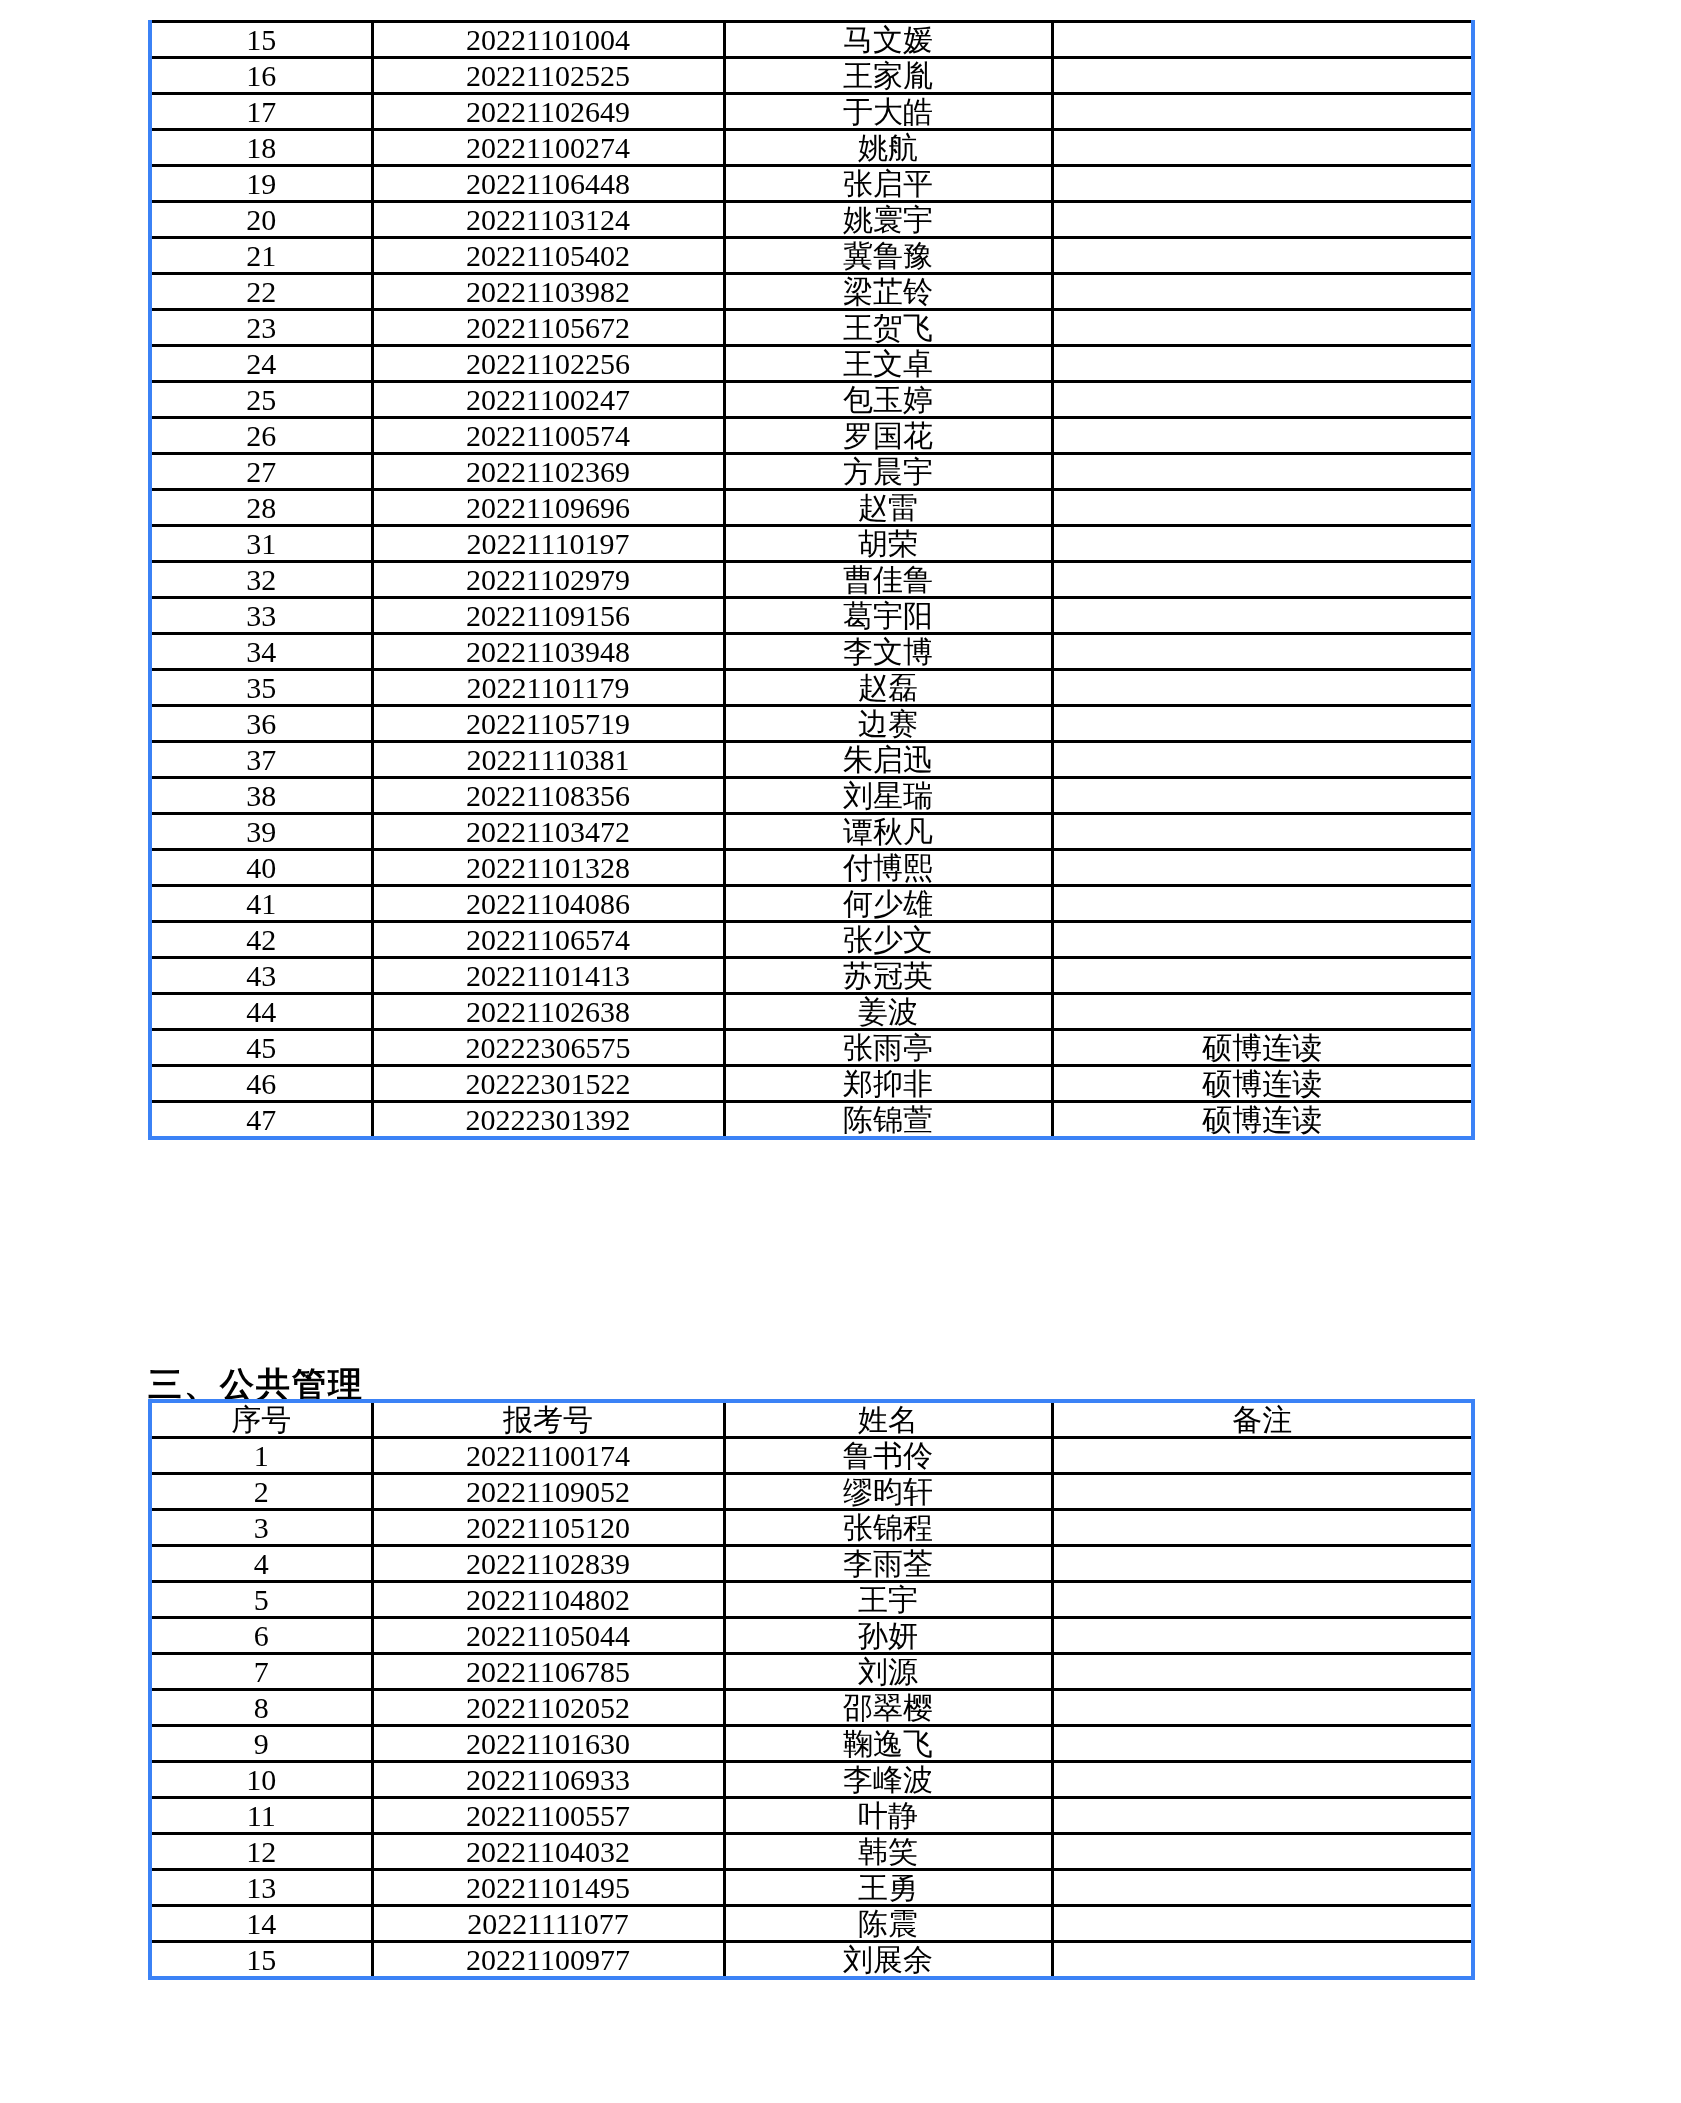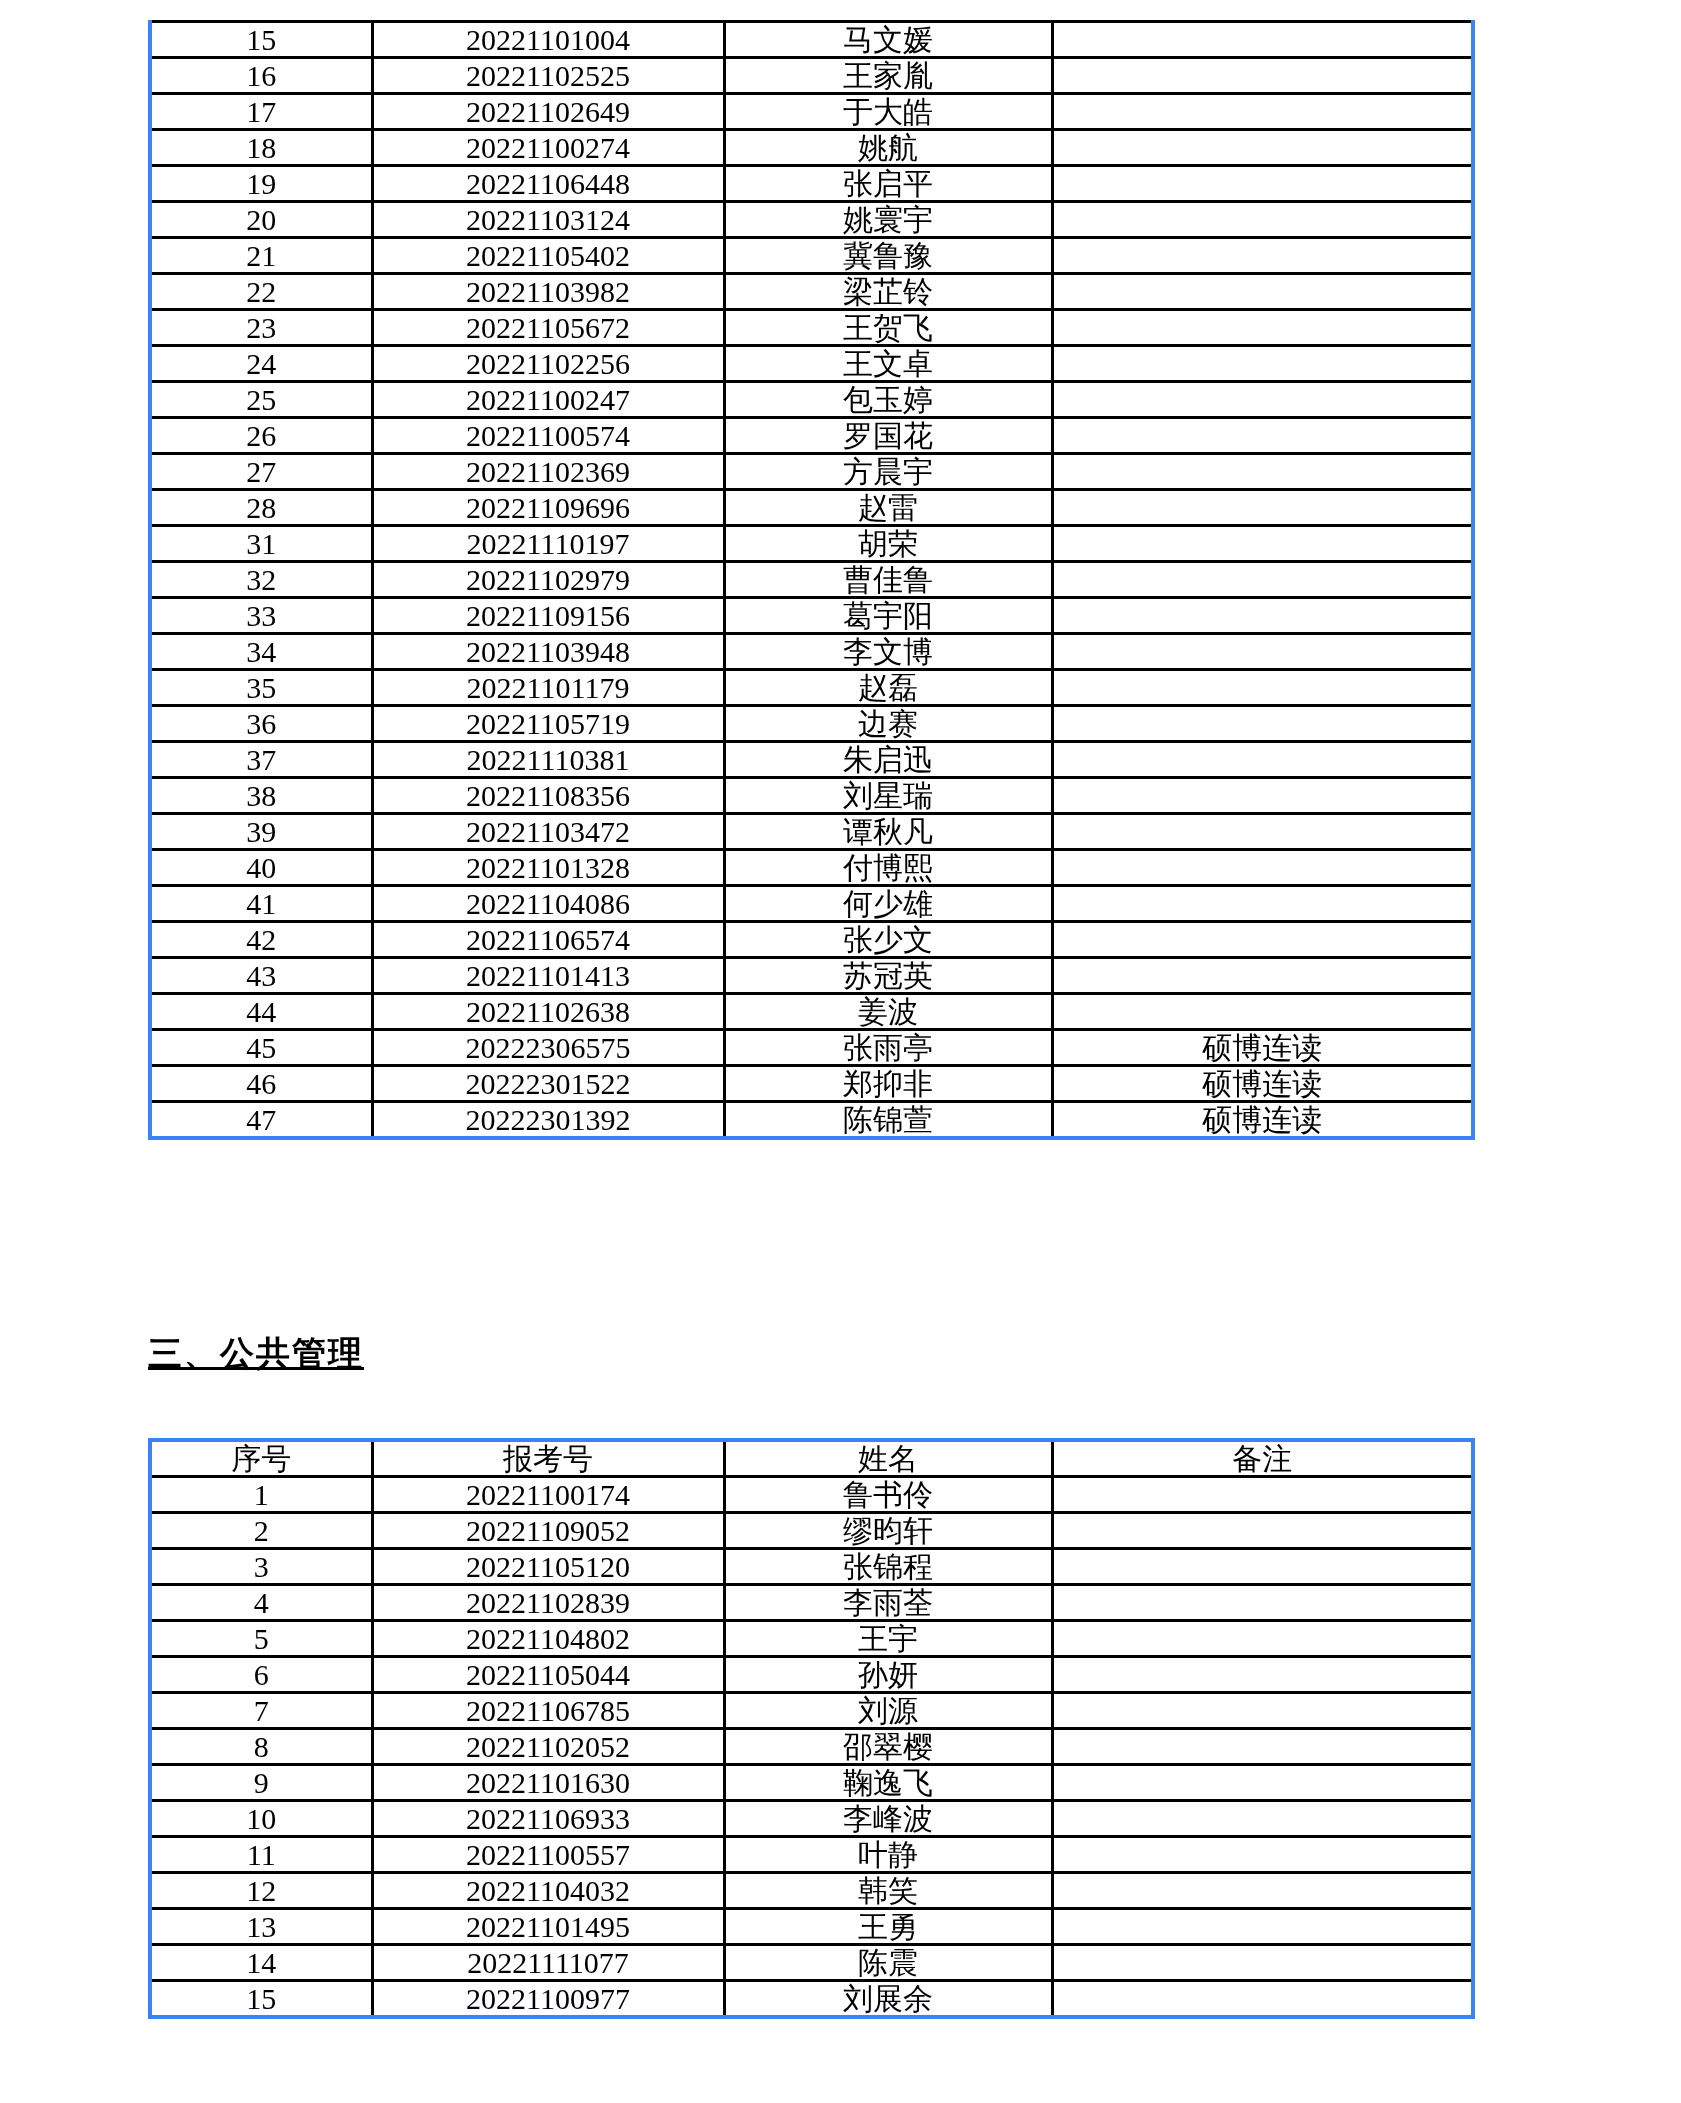--- a/index.html
+++ b/index.html
@@ -15,40 +15,39 @@
   }
   table.roster {
     position: absolute;
     left: 148px;
     width: 1323px;
     border-collapse: collapse;
     table-layout: fixed;
     border: 4px solid #3b82f6;
   }
   #table1 { top: 20px; border-top-width: 3px; }
-  #table2 { top: 1438px; border-radius: 22px; }
+  #table2 { top: 1399px; border-radius: 22px; }
   table.roster td {
     border: 3px solid #000000;
     height: 36px;
     padding: 0 4px;
     text-align: center;
     vertical-align: middle;
     font-size: 30px;
     line-height: 1.1;
     overflow: hidden;
     white-space: nowrap;
   }
   .section-heading {
     position: absolute;
     left: 148px;
-    top: 1331px;
+    top: 1362px;
     font-size: 34px;
     font-weight: bold;
     letter-spacing: 2px;
-    text-decoration: underline;
   }
   col.c-no  { width: 222px; }
   col.c-id  { width: 352px; }
   col.c-name{ width: 328px; }
   col.c-note{ width: 421px; }
 </style>
 </head>
 <body>
 
 <table class="roster" id="table1">

